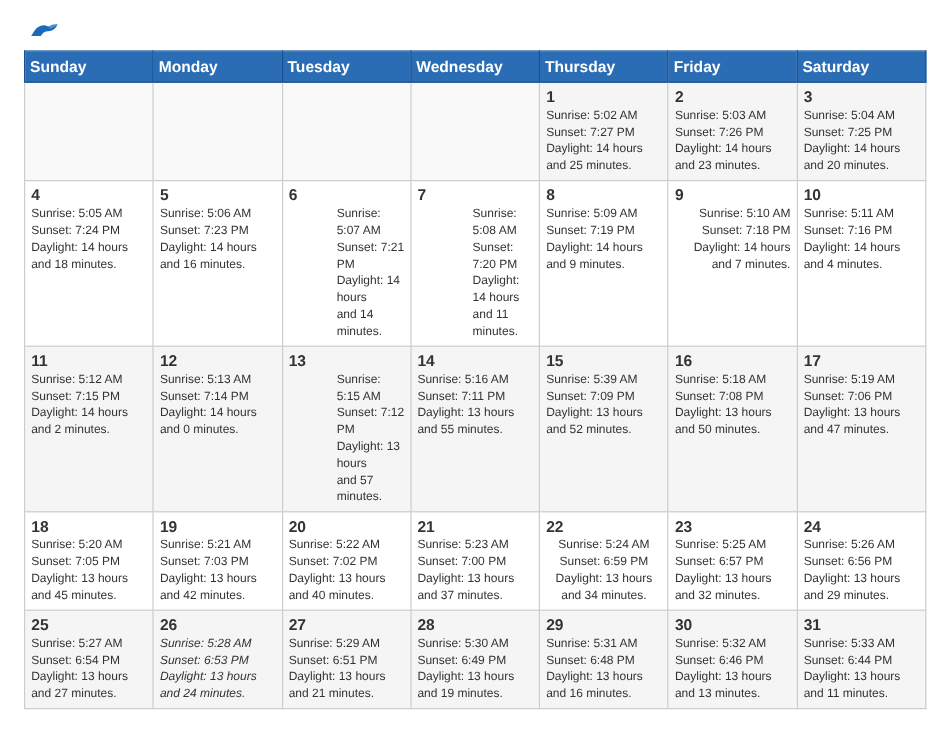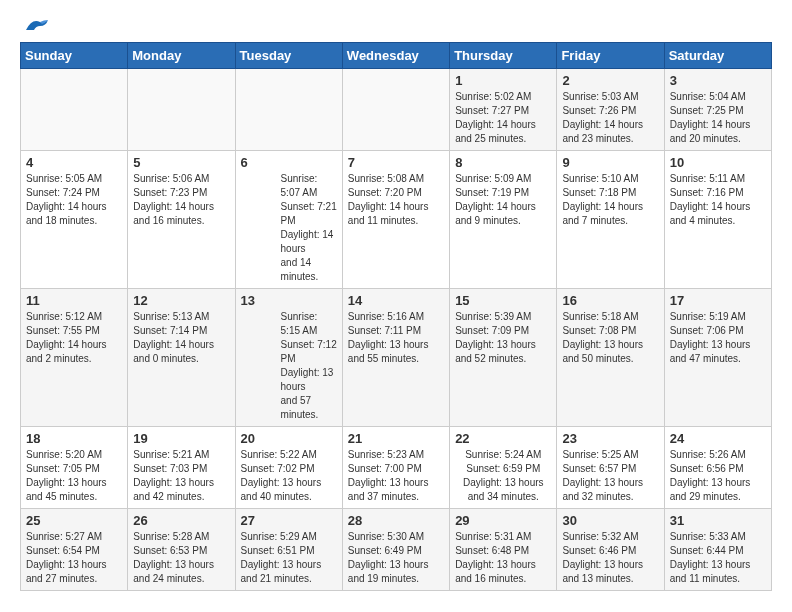--- a/index.html
+++ b/index.html
@@ -169,52 +169,52 @@
         </td>
         <td>
           <div class="day-number">6</div>
           <div class="day-info" style="white-space: pre-line; margin-left: 40px;">Sunrise: 5:07 AM
 Sunset: 7:21 PM
 Daylight: 14 hours
 and 14 minutes.</div>
         </td>
         <td>
           <div class="day-number">7</div>
-          <div class="day-info" style="white-space: pre-line;">Sunrise: 5:08 AM
+          <div class="day-info" style="white-space: pre-line; margin-left: 46px;">Sunrise: 5:08 AM
 Sunset: 7:20 PM
 Daylight: 14 hours
 and 11 minutes.</div>
         </td>
         <td>
           <div class="day-number">8</div>
           <div class="day-info" style="white-space: pre-line;">Sunrise: 5:09 AM
 Sunset: 7:19 PM
 Daylight: 14 hours
 and 9 minutes.</div>
         </td>
         <td>
           <div class="day-number">9</div>
-          <div class="day-info" style="white-space: pre-line;">Sunrise: 5:10 AM
+          <div class="day-info" style="white-space: pre-line; text-align: right;">Sunrise: 5:10 AM
 Sunset: 7:18 PM
 Daylight: 14 hours
 and 7 minutes.</div>
         </td>
         <td>
           <div class="day-number">10</div>
           <div class="day-info" style="white-space: pre-line;">Sunrise: 5:11 AM
 Sunset: 7:16 PM
 Daylight: 14 hours
 and 4 minutes.</div>
         </td>
       </tr>
       <tr>
         <td>
           <div class="day-number">11</div>
           <div class="day-info" style="white-space: pre-line;">Sunrise: 5:12 AM
-Sunset: 7:55 PM
+Sunset: 7:15 PM
 Daylight: 14 hours
 and 2 minutes.</div>
         </td>
         <td>
           <div class="day-number">12</div>
           <div class="day-info" style="white-space: pre-line;">Sunrise: 5:13 AM
 Sunset: 7:14 PM
 Daylight: 14 hours
 and 0 minutes.</div>
         </td>
@@ -308,21 +308,21 @@
       <tr>
         <td>
           <div class="day-number">25</div>
           <div class="day-info" style="white-space: pre-line;">Sunrise: 5:27 AM
 Sunset: 6:54 PM
 Daylight: 13 hours
 and 27 minutes.</div>
         </td>
         <td>
           <div class="day-number">26</div>
-          <div class="day-info" style="white-space: pre-line;">Sunrise: 5:28 AM
+          <div class="day-info" style="white-space: pre-line; font-style: italic;">Sunrise: 5:28 AM
 Sunset: 6:53 PM
 Daylight: 13 hours
 and 24 minutes.</div>
         </td>
         <td>
           <div class="day-number">27</div>
           <div class="day-info" style="white-space: pre-line;">Sunrise: 5:29 AM
 Sunset: 6:51 PM
 Daylight: 13 hours
 and 21 minutes.</div>

